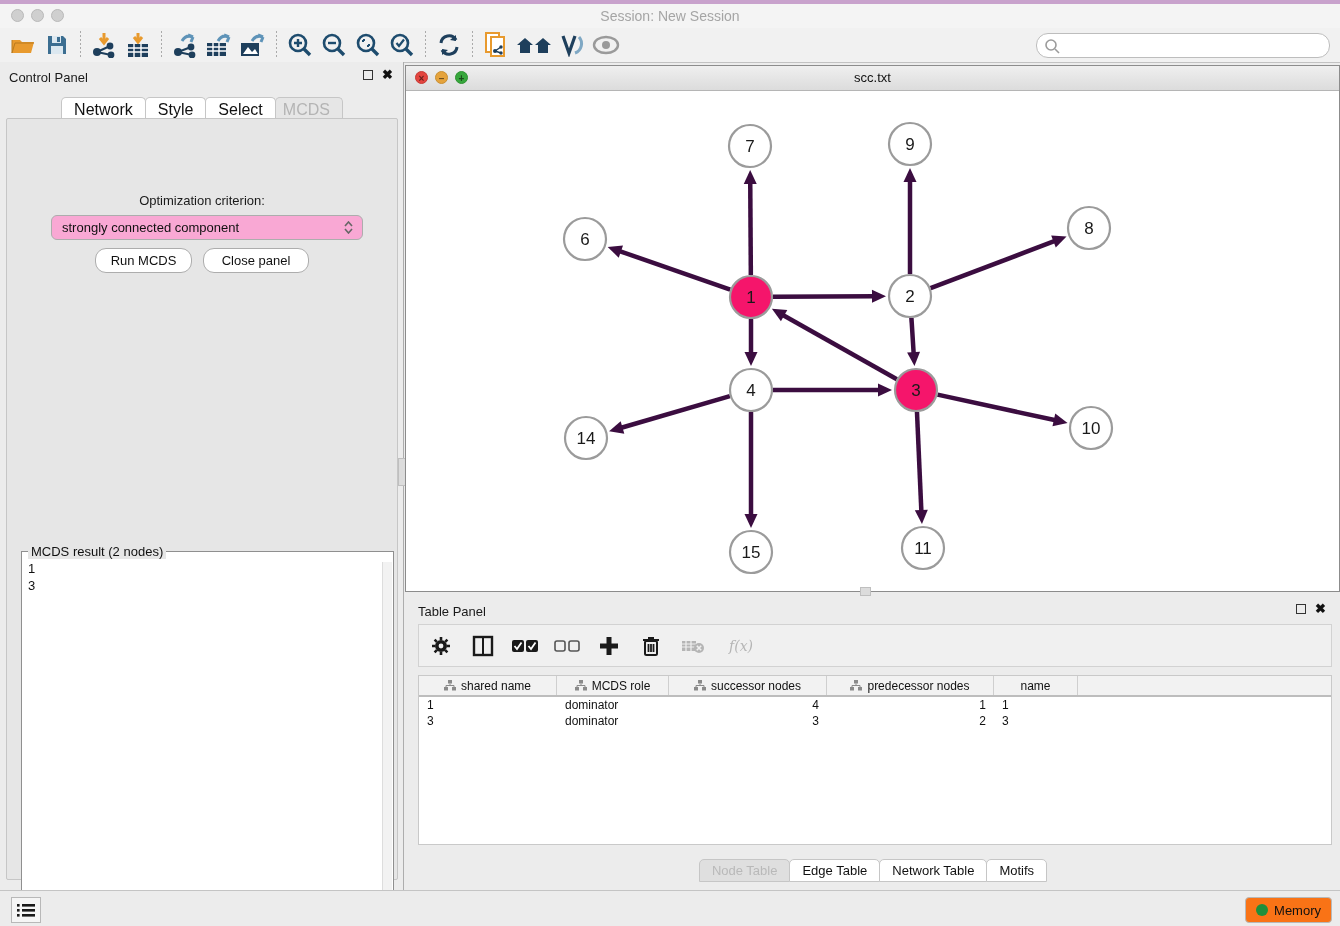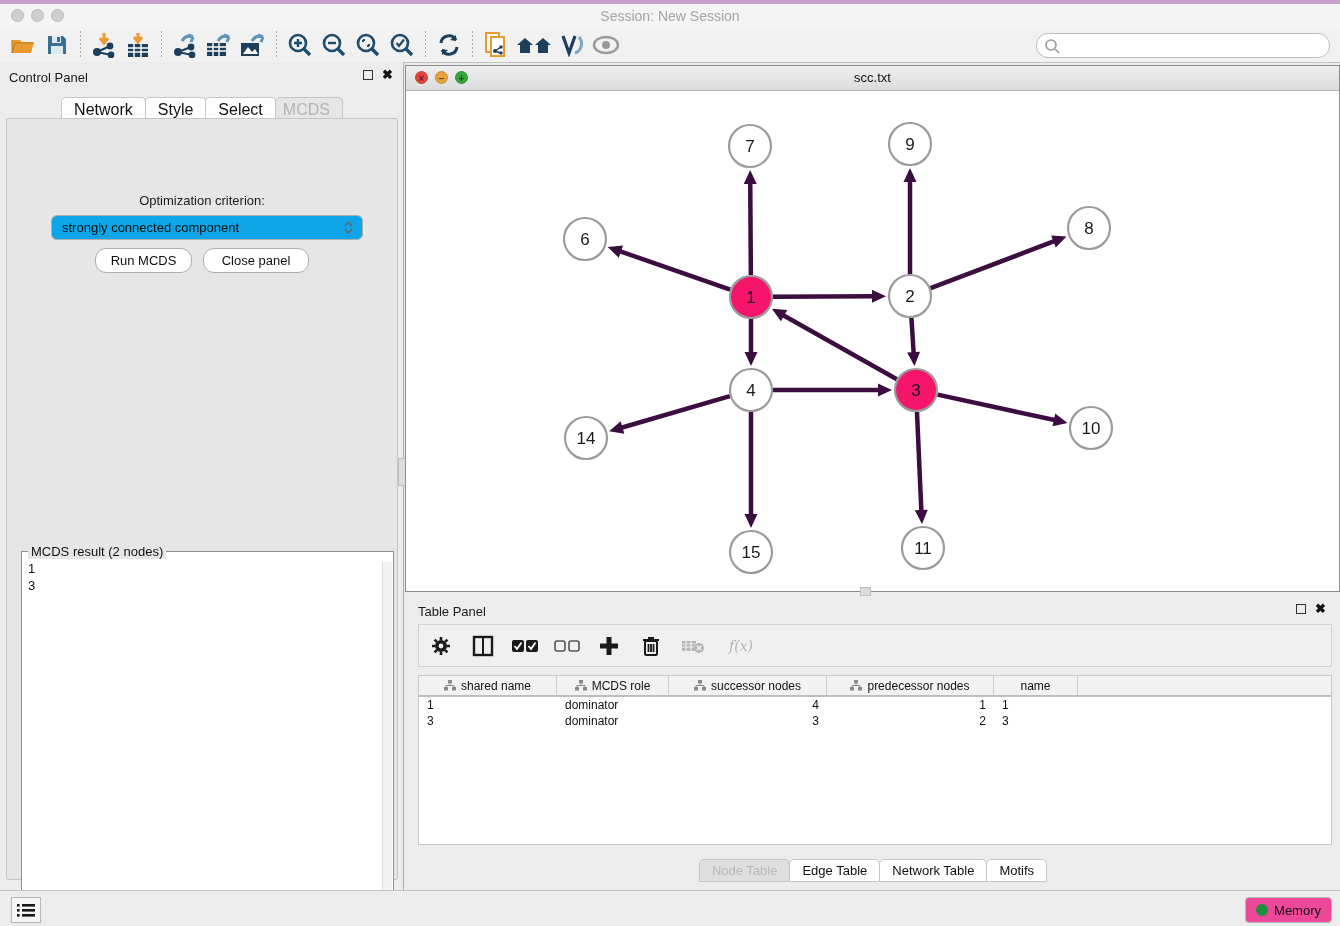--- a/index.html
+++ b/index.html
@@ -34,21 +34,21 @@
   .panel-icons{position:absolute;right:10px;top:8px;display:flex;gap:9px;align-items:center;}
   .float-box{width:10px;height:10px;border:1.5px solid #333;box-sizing:border-box;}
   .close-x{font-size:13px;font-weight:bold;color:#111;line-height:10px;}
   .cp-tabs{position:absolute;left:0;top:35px;width:100%;display:flex;justify-content:center;}
   .tab{font-size:16px;padding:3px 12px;background:#FFF;border:1px solid #C6C6C6;
        border-bottom:none;border-radius:5px 5px 0 0;margin-right:-1px;color:#111;}
   .tab.sel{background:#E6E6E6;color:#B4B4B4;padding-left:7px;}
   .cp-body{position:absolute;left:6px;top:56px;width:390px;height:760px;background:#E6E6E6;
            border:1px solid #C6C6C6;border-radius:2px;}
   .opt-label{position:absolute;left:0;width:100%;top:74px;text-align:center;font-size:13px;color:#1A1A1A;}
-  .combo{position:absolute;left:44px;top:96px;width:310px;height:23px;background:#0ea5e9;
+  .combo{position:absolute;left:44px;top:96px;width:310px;height:23px;background:#f9a8d4;
          border:1px solid #ADADAD;border-radius:6px;display:flex;align-items:center;}
   .combo-text{flex:1;font-size:13px;padding-left:10px;color:#111;}
   .combo-stepper{width:20px;display:flex;flex-direction:column;align-items:center;gap:1px;padding-right:4px;}
   .btn{position:absolute;height:23px;background:#FFF;border:1px solid #ADADAD;border-radius:11px;
        font-size:13px;display:flex;align-items:center;justify-content:center;color:#111;}
   .fieldset{position:absolute;left:14px;top:432px;width:371px;height:381px;background:#FFF;
             border:1px solid #8F8F8F;}
   .legend{position:absolute;left:6px;top:-8px;background:#E6E6E6;padding:0 3px;font-size:13px;color:#111;}
   .result-text{position:absolute;left:6px;top:8px;font-size:13px;color:#111;line-height:17px;white-space:pre-line;}
   .result-scroll{position:absolute;right:1px;top:10px;width:9px;bottom:1px;background:#F2F2F2;
@@ -85,21 +85,21 @@
   .num{text-align:right;}
   .tp-tabs{position:absolute;left:0;top:263px;width:100%;display:flex;justify-content:center;}
   .tp-tab{font-size:13px;padding:3px 12px;background:#FFF;border:1px solid #C6C6C6;
           border-radius:5px 5px 0 0;margin-right:-1px;color:#111;}
   .tp-tab.sel{background:#DFDFDF;color:#B9B9B9;}
   
   .statusbar{position:absolute;left:0;top:890px;width:1340px;height:36px;background:#ECECEC;
              border-top:1px solid #C4C4C4;}
   .list-btn{position:absolute;left:11px;top:6px;width:28px;height:24px;background:#F5F5F5;
             border:1px solid #B8B8B8;display:flex;align-items:center;justify-content:center;}
-  .mem-btn{position:absolute;right:8px;top:6px;height:24px;padding:0 10px;background:#ec4899;
+  .mem-btn{position:absolute;right:8px;top:6px;height:24px;padding:0 10px;background:#f97316;
            border:1px solid #B8B8B8;border-radius:4px;display:flex;align-items:center;gap:6px;
            font-size:13px;color:#111;}
   .mem-dot{width:12px;height:12px;border-radius:50%;background:#1F8F3B;}
 </style>
 </head>
 <body>
 
 <div class="app">
 
   <div class="purple-strip"></div>

